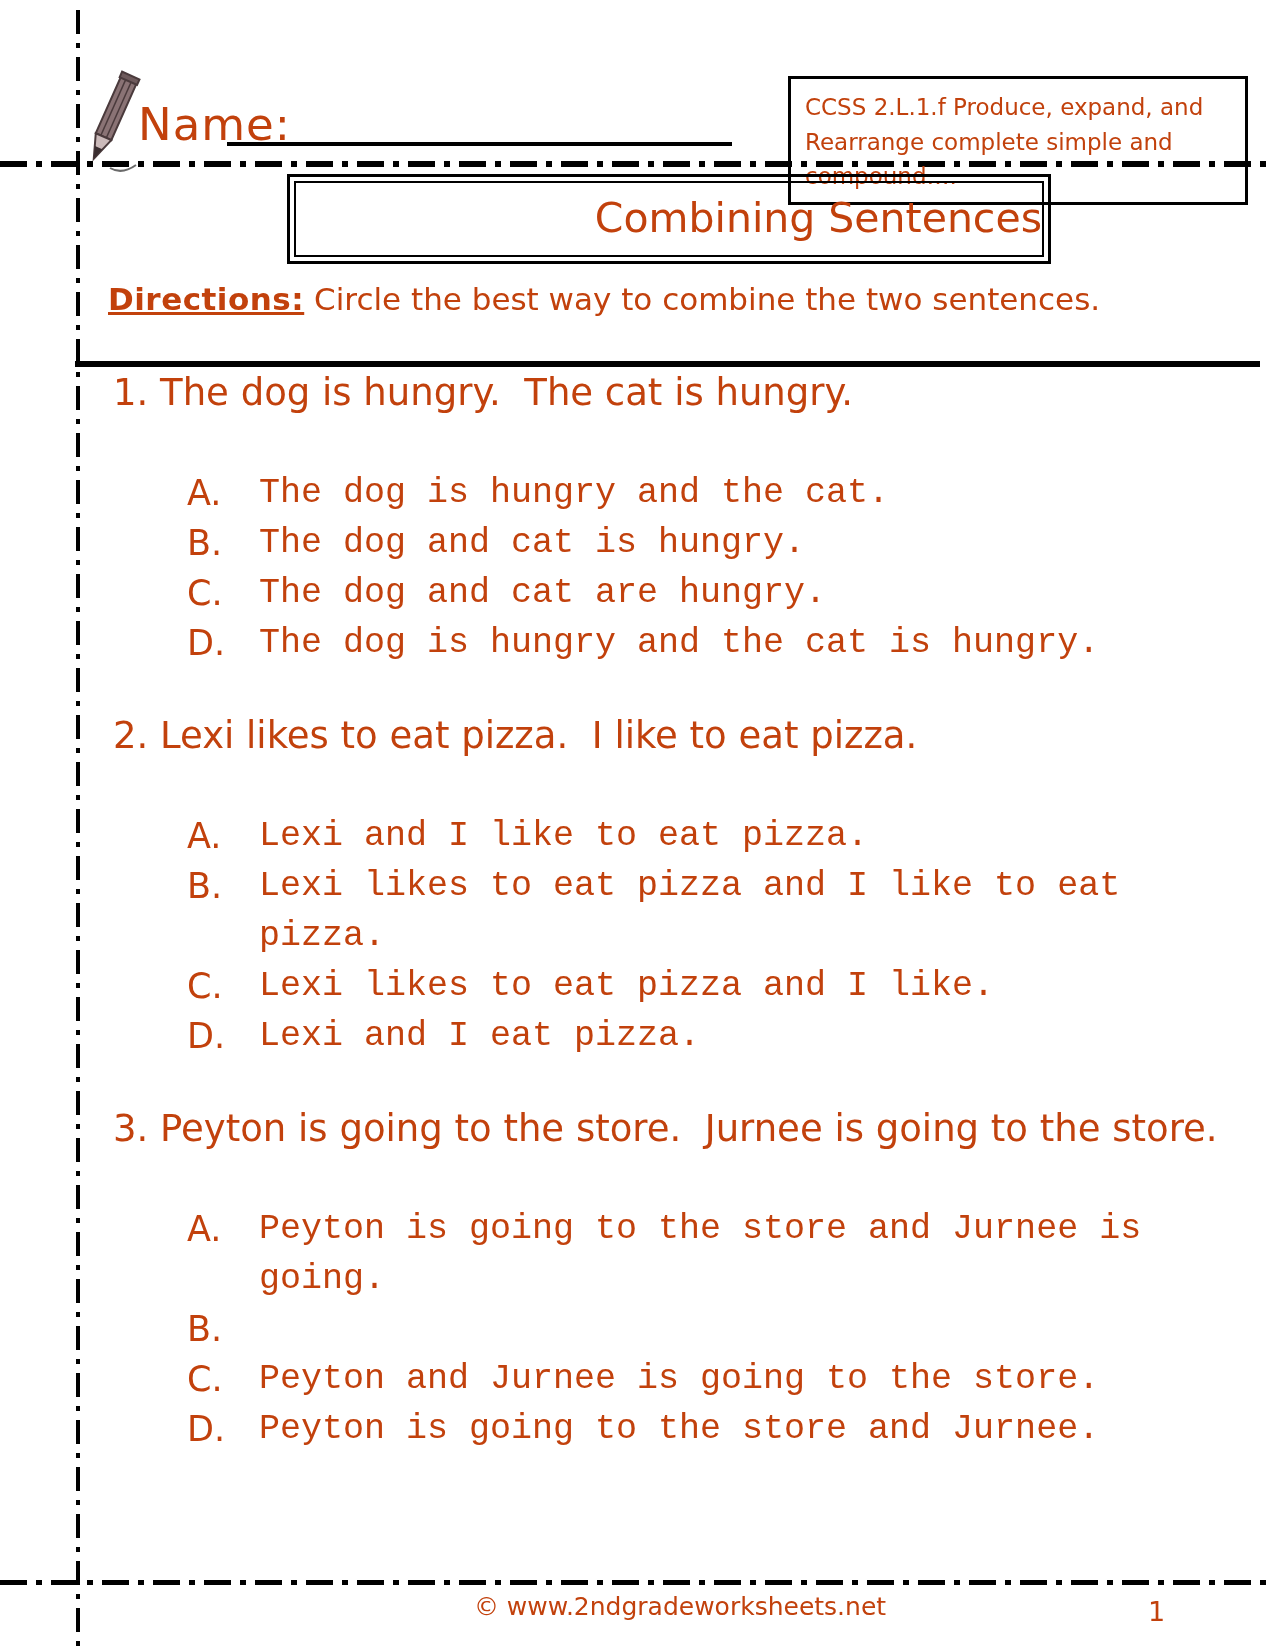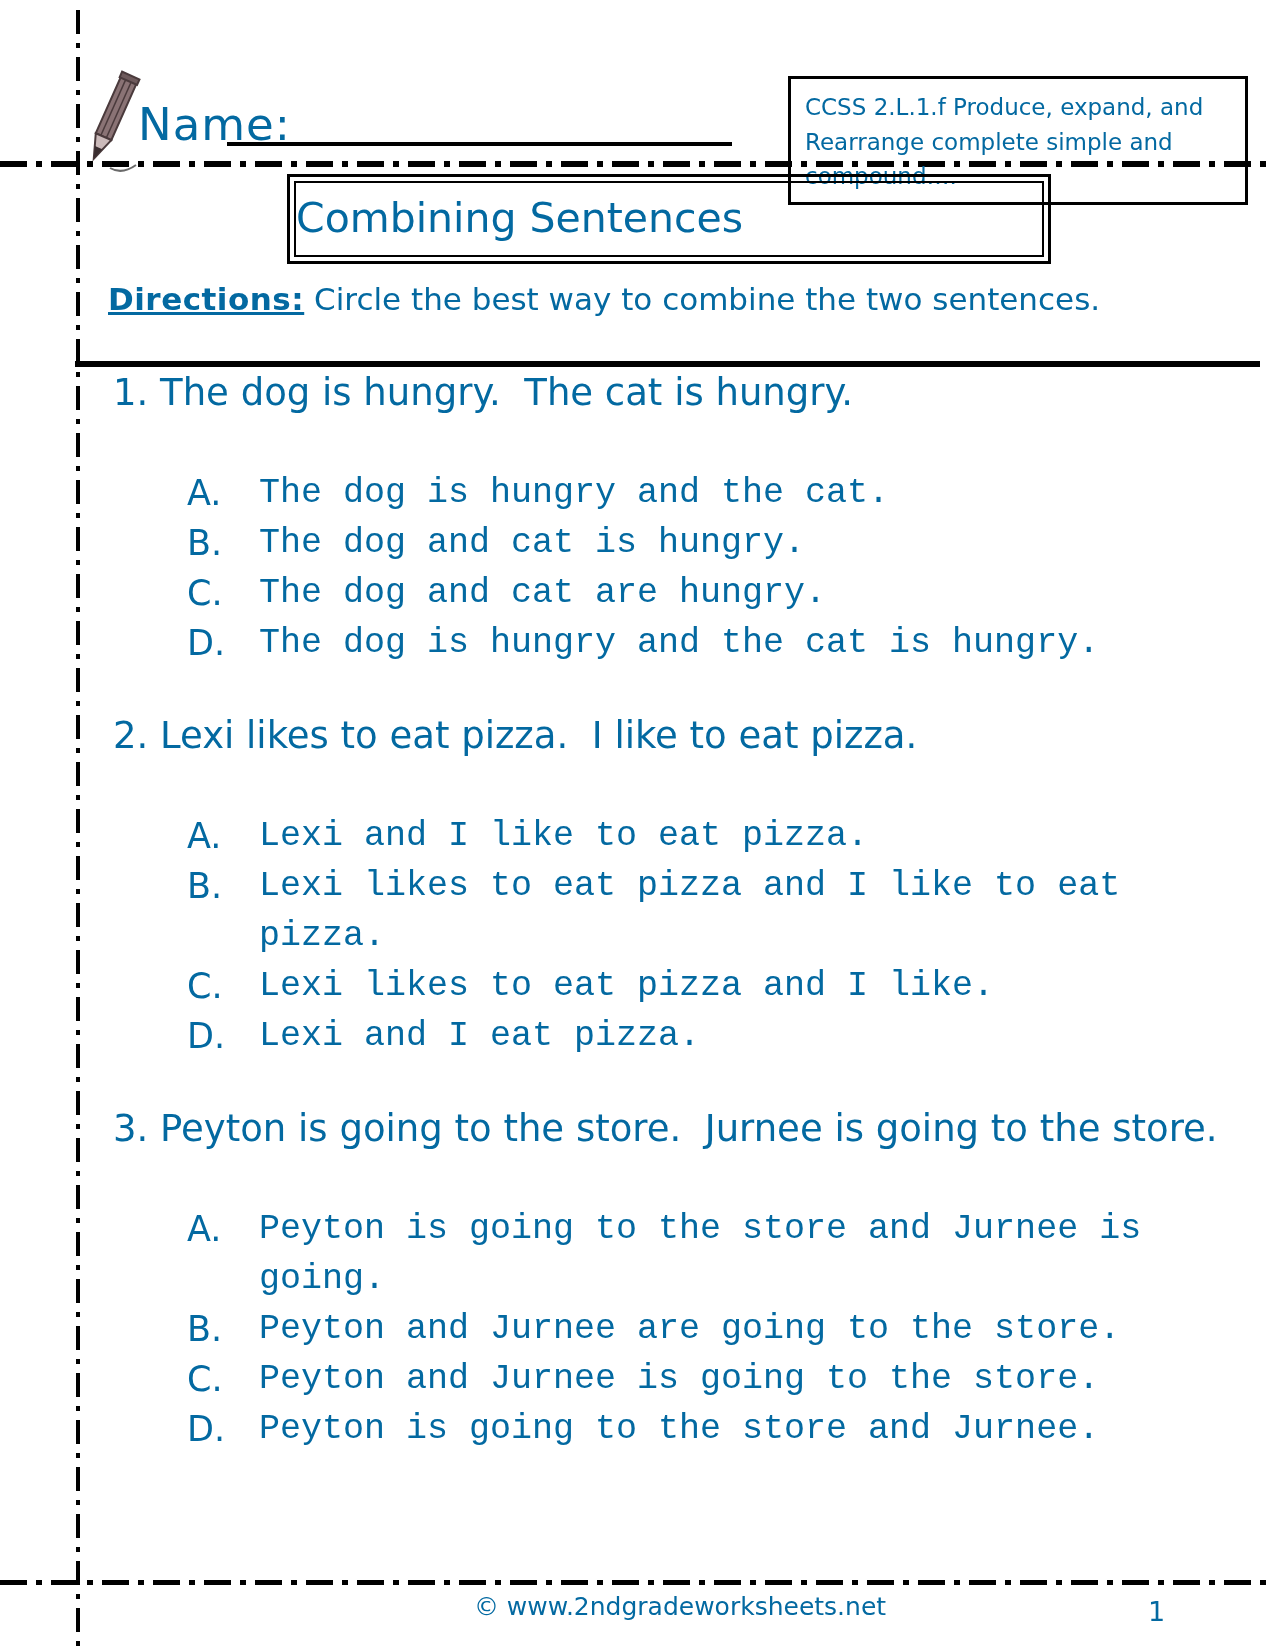--- a/index.html
+++ b/index.html
@@ -2,21 +2,21 @@
 <html><head>
 <meta charset="utf-8">
 <style>
   html,body{margin:0;padding:0;background:#e8e8e8;}
   .page{
     position:relative;
     width:1275px;height:1650px;
     background:#ffffff;
     margin:0 auto;
     font-family:"DejaVu Sans", sans-serif;
-    color:#0369a1;
+    color:#c2410c;
     overflow:hidden;
   }
   
   .vdash{
     position:absolute;
     background-image:repeating-linear-gradient(to bottom,
       #000 0 24px, transparent 24px 33px,
       #000 33px 38px, transparent 38px 47px);
   }
   .hdash{
@@ -47,21 +47,21 @@
     font-size:23px;line-height:1.5;
   }
 
   .title-box{
     position:absolute;left:287px;top:174px;width:750px;
     border:3px solid #000;
     padding:4px;
   }
   .title-box-inner{
     border:2px solid #000;
-    text-align:left;
+    text-align:right;
     padding:11px 0 13px 0;
     font-size:41px;
   }
 
   .directions{
     position:absolute;left:108px;top:281px;
     font-size:31px;
   }
   .directions b{letter-spacing:.5px;text-decoration:underline;}
 
@@ -175,21 +175,20 @@
 
     <div class="question-block">
       <p class="q-text">3. Peyton is going to the store.  Jurnee is going to the store.</p>
       <div class="options">
         <div class="option">
           <span class="opt-letter">A.</span>
           <span class="opt-text">Peyton is going to the store and Jurnee is going.</span>
         </div>
         <div class="option">
           <span class="opt-letter">B.</span>
-          <span class="opt-text">Peyton and Jurnee are going to the store.</span>
         </div>
         <div class="option">
           <span class="opt-letter">C.</span>
           <span class="opt-text">Peyton and Jurnee is going to the store.</span>
         </div>
         <div class="option">
           <span class="opt-letter">D.</span>
           <span class="opt-text">Peyton is going to the store and Jurnee.</span>
         </div>
       </div>

